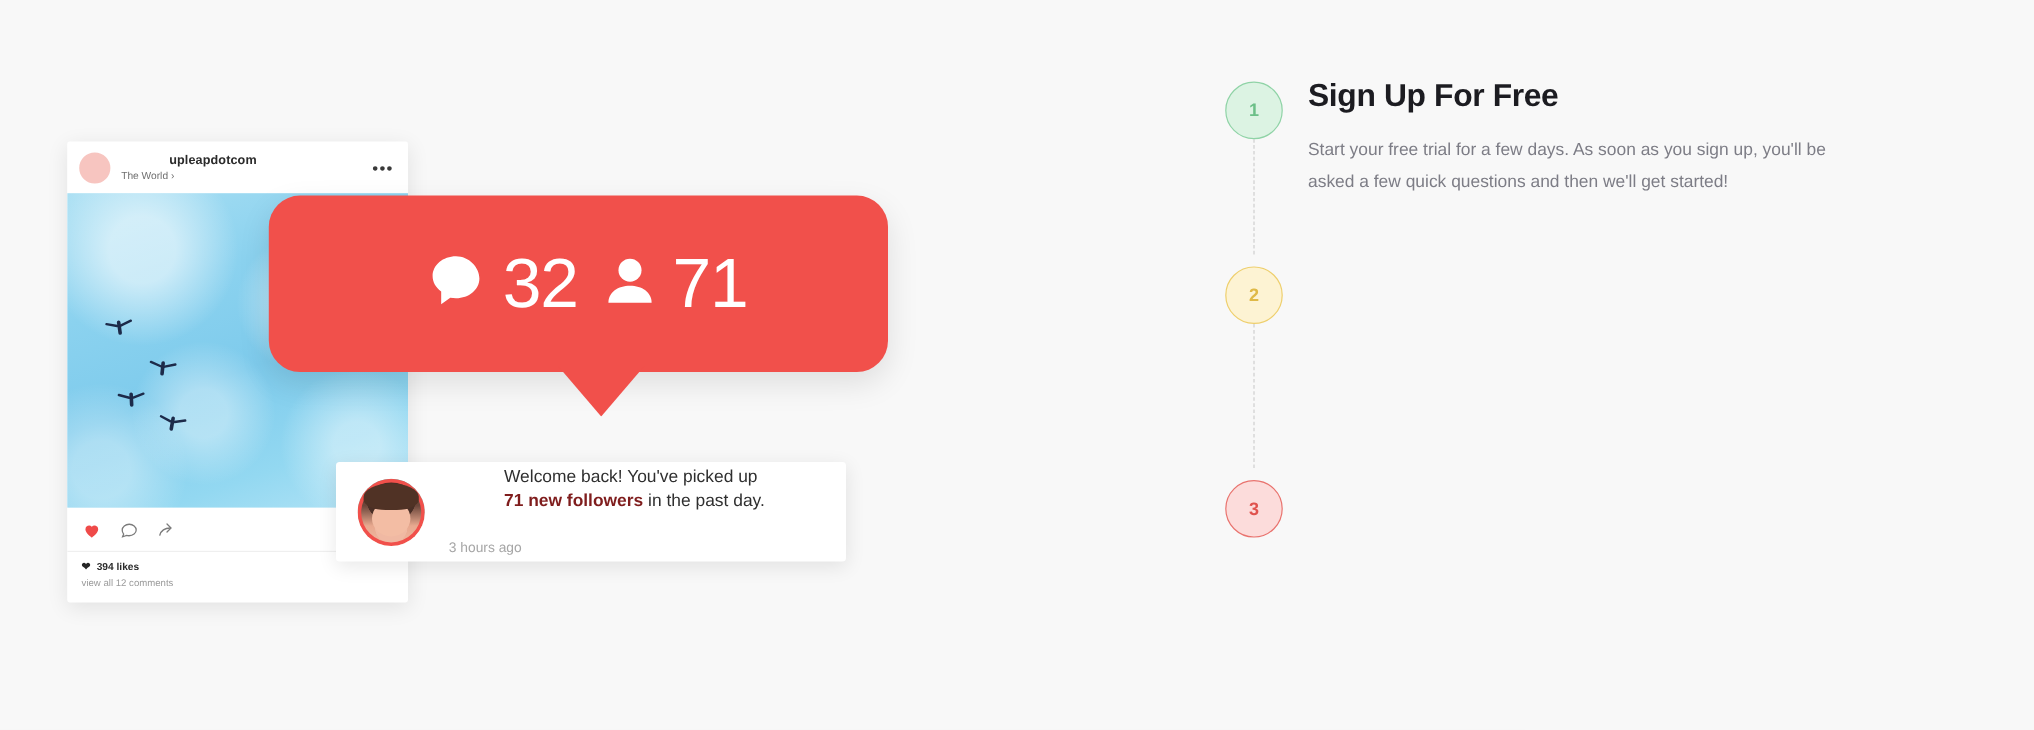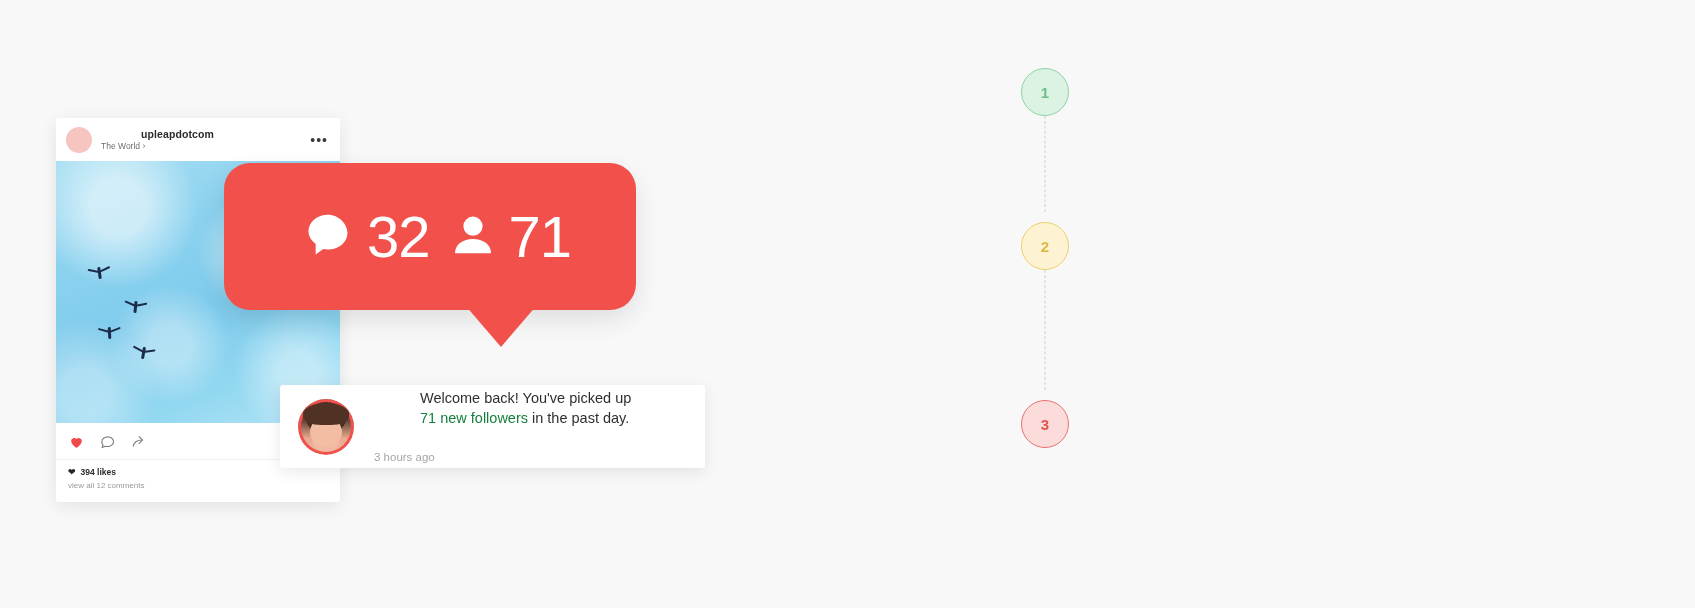--- a/index.html
+++ b/index.html
@@ -118,21 +118,21 @@
   .ig-comments {
     font-size: 8px;
     color: #9a9a9a;
     margin-top: 4px;
   }
 
   
   .bubble {
     position: absolute;
     left: 224px; top: 163px;
-    width: 412px; height: 147px;
+    width: 516px; height: 147px;
     background: #f1504b;
     border-radius: 26px;
     display: flex;
     align-items: center;
     justify-content: center;
     box-shadow: 0 10px 26px rgba(0,0,0,0.10);
     padding-left: 13px;
   }
   .bubble-inner {
     display: flex;
@@ -206,21 +206,21 @@
   }
   .notif-text {
     margin-left: 20px;
     line-height: 1.42;
   }
   .notif-line {
     font-size: 14.5px;
     color: #2f2f2f;
     margin-left: 46px;
   }
-  .notif-line b { font-weight: 400; color: #15803d; }
+  .notif-line b { font-weight: 700; color: #7f1d1d; }
   .notif-time {
     font-size: 11.5px;
     color: #a6a6a6;
     margin-top: 20px;
   }
 
   
   .steps {
     position: absolute;
     left: 1000px; top: 52px;
@@ -377,20 +377,24 @@
 
   </div>
 
   <div class="steps">
 
     <div class="step" id="step-0">
       <div class="step-rail">
         <div class="badge" id="badge-0" style="background: rgb(220, 243, 227); border: 1px solid rgb(143, 211, 166); color: rgb(108, 191, 136);">1</div>
         <div class="dash"></div>
       </div>
+      <div class="step-body">
+        <div class="step-title">Sign Up For Free</div>
+        <div class="step-desc">Start your free trial for a few days. As soon as you sign up, you'll be asked a few quick questions and then we'll get started!</div>
+      </div>
     </div>
 
     <div class="step" id="step-1">
       <div class="step-rail">
         <div class="badge" id="badge-1" style="background: rgb(253, 243, 211); border: 1px solid rgb(238, 207, 109); color: rgb(223, 185, 71);">2</div>
         <div class="dash"></div>
       </div>
     </div>
 
     <div class="step" id="step-2">

